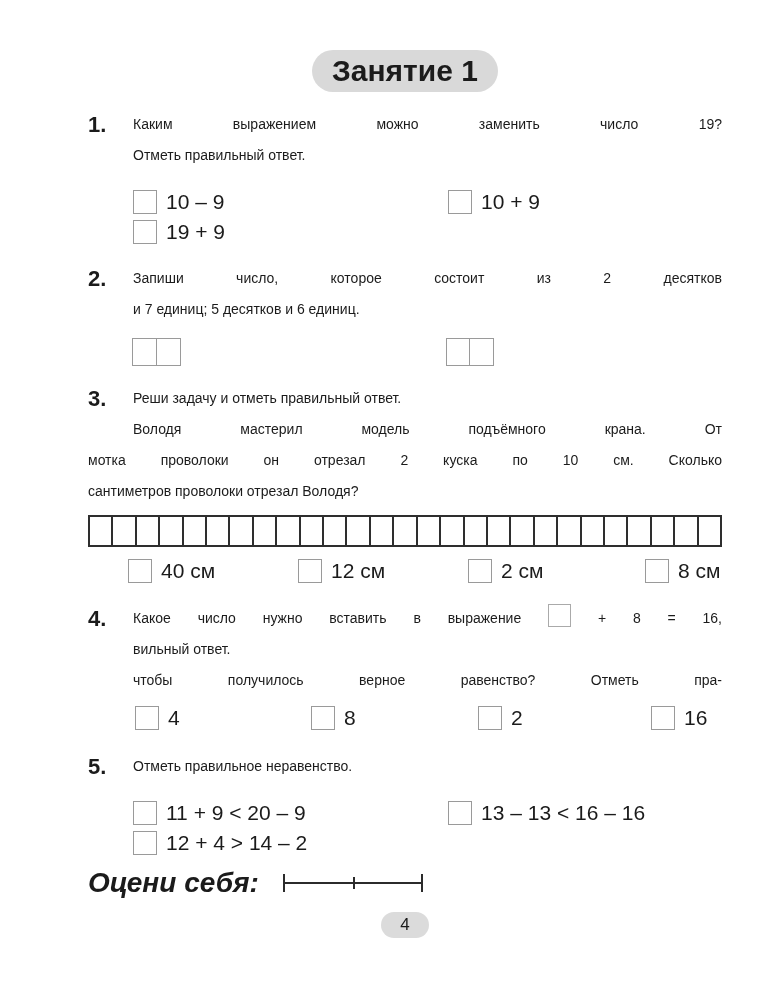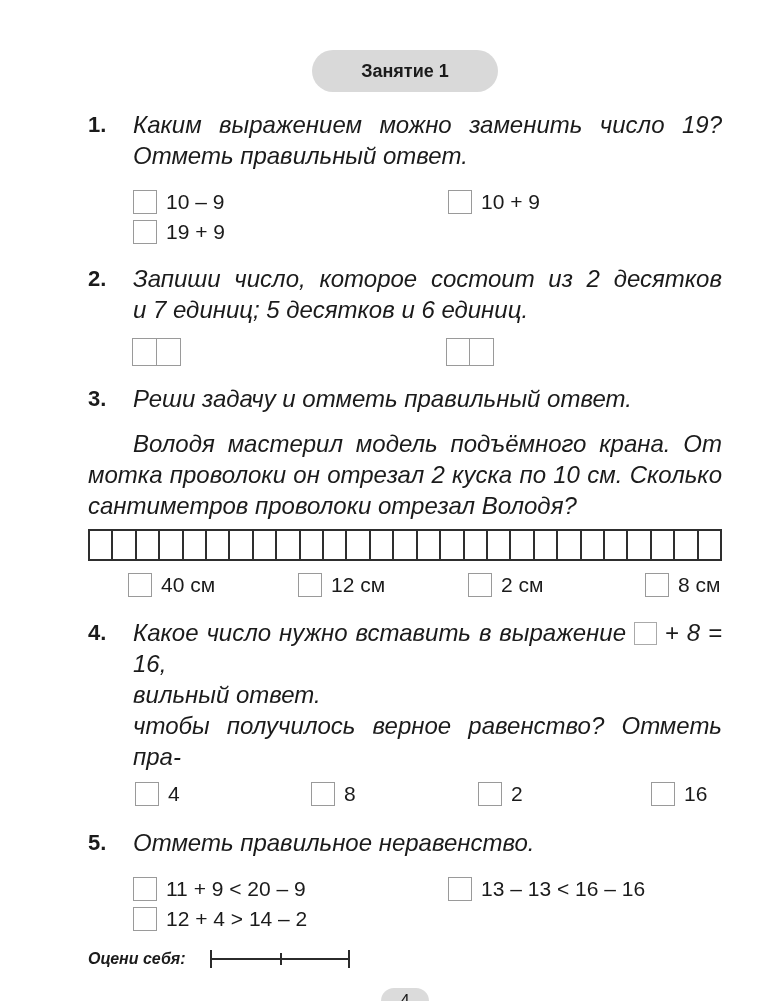--- a/index.html
+++ b/index.html
@@ -23,34 +23,34 @@
   
   .title-pill {
     margin: 50px auto 0;
     width: 186px;
     height: 42px;
     background: #d9d9d9;
     border-radius: 21px;
     display: flex;
     align-items: center;
     justify-content: center;
-    font-size: 18px;
+    font-size: 30px;
     font-weight: bold;
   }
 
   
   .qrow { display: flex; }
   .qnum {
     flex: 0 0 45px;
     font-weight: bold;
     font-size: 22px;
     line-height: 31px;
   }
   .qtext { flex: 1; min-width: 0; }
-  .line { font-size: 24px; line-height: 31px; white-space: nowrap; font-style: italic; }
+  .line { font-size: 14px; line-height: 31px; white-space: nowrap; }
   .jfull { white-space: normal; text-align: justify; text-align-last: justify; }
   .indent { padding-left: 45px; }
 
   
   .opt { display: flex; align-items: center; height: 30px; }
   .cb {
     flex: 0 0 24px;
     width: 24px; height: 24px;
     border: 1.5px solid #9a9a9a;
     background: #fff;
@@ -106,21 +106,21 @@
   
   .inline-answer-box {
     display: inline-block;
     width: 23px; height: 23px;
     border: 1.5px solid #aaaaaa;
     vertical-align: -4px;
   }
 
   
   .assess { display: flex; align-items: center; margin-top: 13px; height: 24px; }
-  .assess-label { font-size: 16px; font-style: italic; font-weight: 600; }
+  .assess-label { font-size: 28px; font-style: italic; font-weight: 600; }
   .scale { position: relative; width: 140px; height: 20px; margin-left: 24px; }
   .scale-line { position: absolute; left: 0; right: 0; top: 9px; height: 2px; background: #2b2b2b; }
   .tick { position: absolute; width: 2px; background: #2b2b2b; }
   .tick-left { left: 0; top: 1px; height: 18px; }
   .tick-mid { left: 50%; top: 4px; height: 12px; }
   .tick-right { right: 0; top: 1px; height: 18px; }
 
   
   .pagenum-pill {
     margin: 17px auto 0;
@@ -129,21 +129,21 @@
     border-radius: 13px;
     display: flex; align-items: center; justify-content: center;
     font-size: 17px;
   }
 
   .mt-q1 { margin-top: 17px; }
   .mt-q2 { margin-top: 16px; }
   .mt-q3 { margin-top: 17px; }
   .mt-q4 { margin-top: 17px; }
   .mt-q5 { margin-top: 18px; }
-  .para { margin-top: 14px; }
+  .para { margin-top: 0; }
 </style>
 </head>
 <body>
 
 <div class="page">
   <div class="content">
 
     <div class="title-pill">
       <span>Занятие 1</span>
     </div>

